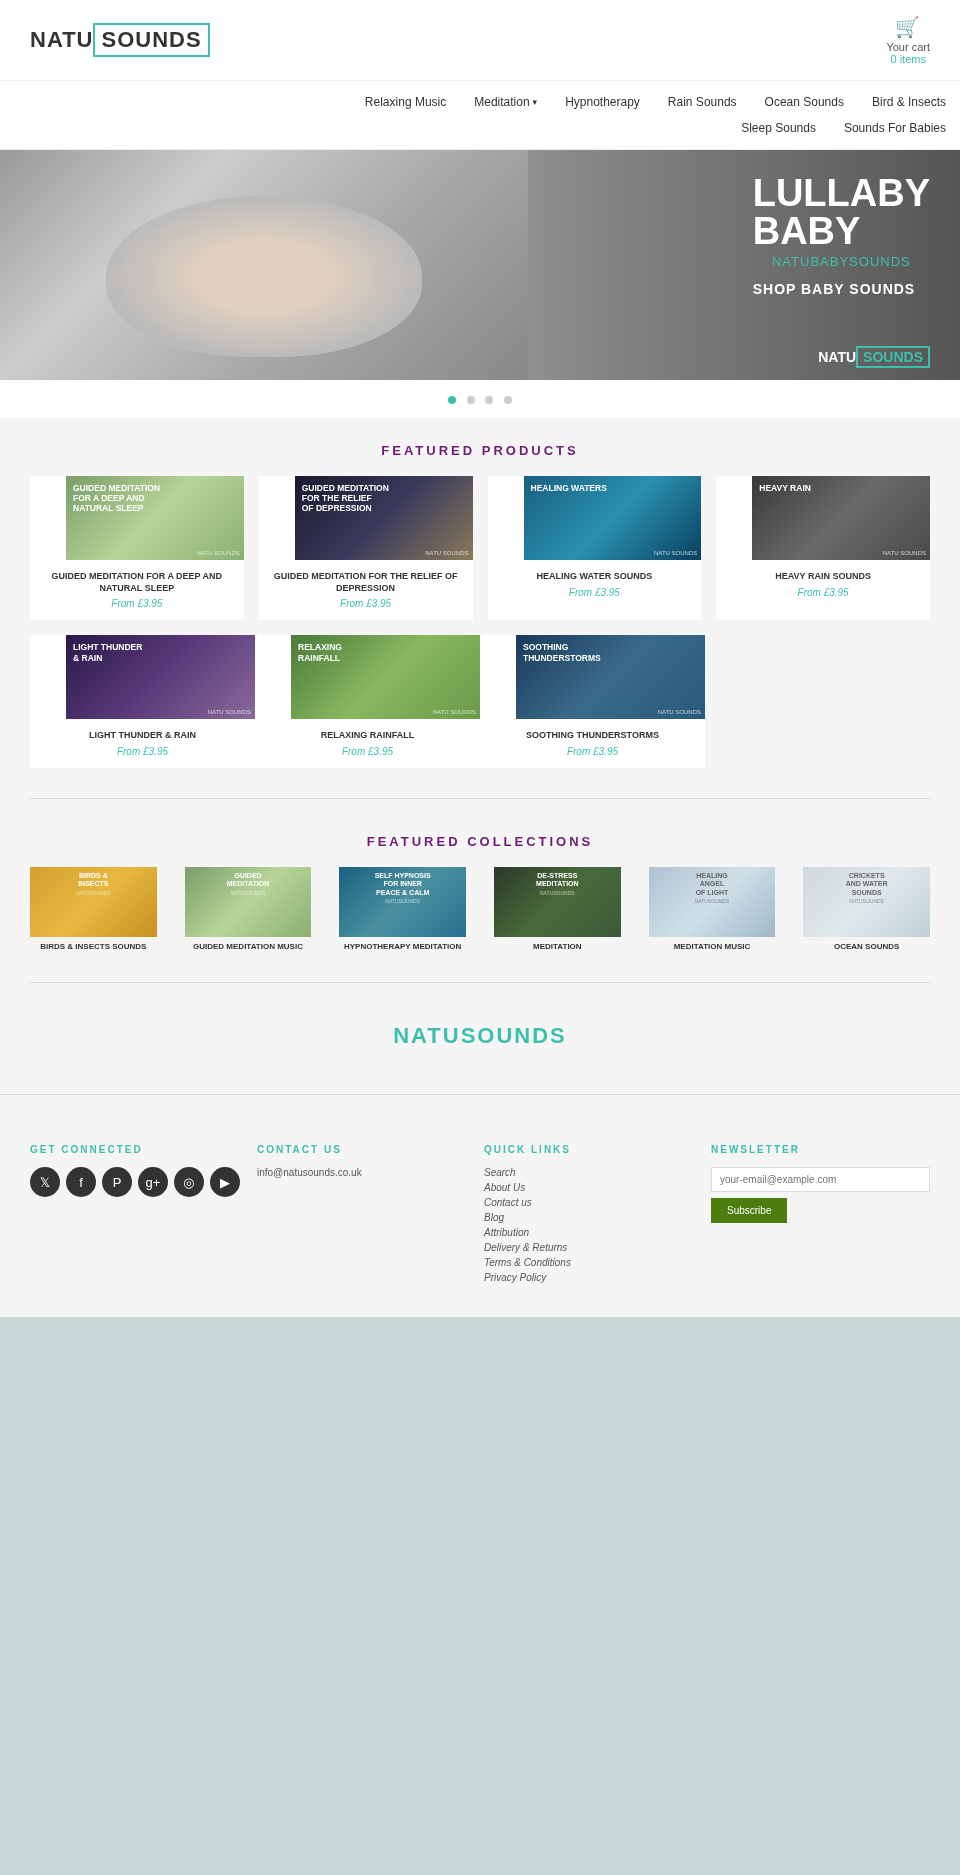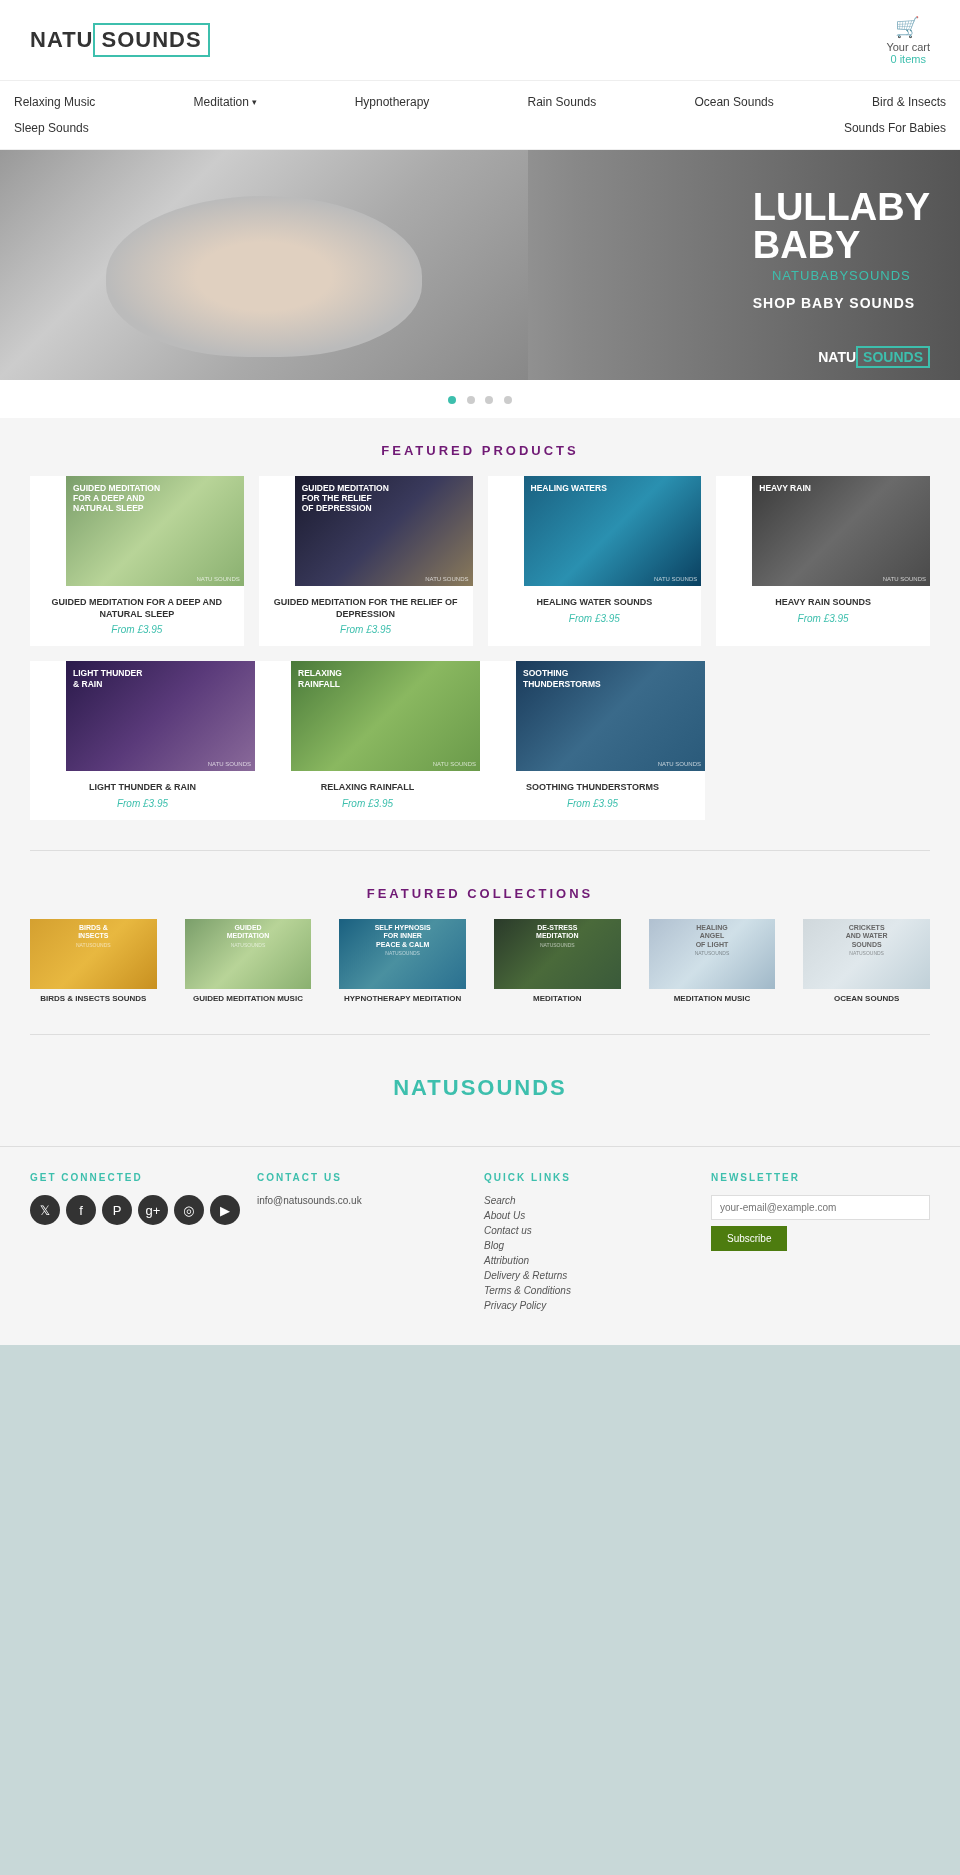--- a/index.html
+++ b/index.html
@@ -54,21 +54,21 @@
 
     
     .nav {
       background: #fff;
       padding: 8px 0;
       text-align: center;
       border-bottom: 1px solid #eee;
     }
     .nav-row {
       display: flex;
-      justify-content: space-between;
+      justify-content: flex-end;
       align-items: center;
       flex-wrap: wrap;
       gap: 0;
     }
     .nav-item {
       padding: 6px 14px;
       font-size: 12px;
       color: #333;
       cursor: pointer;
       text-decoration: none;
@@ -109,21 +109,21 @@
       top: 20%;
       left: 20%;
       width: 60%;
       height: 70%;
       background: radial-gradient(ellipse at center, #e0d0c0 30%, #bbb 70%);
       border-radius: 50% 50% 45% 45%;
     }
     .hero-text {
       position: absolute;
       right: 30px;
-      top: 38px;
+      top: 24px;
       color: #fff;
       text-align: left;
     }
     .hero-title-main {
       font-size: 38px;
       font-weight: 900;
       line-height: 1;
       text-transform: uppercase;
     }
     .hero-subtitle {
@@ -199,21 +199,21 @@
       display: grid;
       grid-template-columns: repeat(4, 1fr);
       margin-top: 15px;
     }
     .product-card {
       background: #fff;
       cursor: pointer;
     }
     .product-thumb {
       width: 100%;
-      height: 110px;
+      height: 84px;
       overflow: hidden;
       position: relative;
       padding-left: 36px;
     }
     .product-thumb-inner {
       width: 100%;
       height: 100%;
       display: flex;
       align-items: center;
       justify-content: center;
@@ -343,20 +343,21 @@
     
     .footer {
       background: #f5f5f5;
       padding: 25px 30px 30px;
       border-top: 1px solid #ddd;
     }
     .footer-grid {
       display: grid;
       grid-template-columns: 1fr 1fr 1fr 1fr;
       gap: 8px;
+      margin-top: 24px;
     }
     .footer-col-title {
       font-size: 10px;
       font-weight: bold;
       color: #3dbfad;
       letter-spacing: 2px;
       text-transform: uppercase;
       margin-bottom: 12px;
     }
     .social-icons {

